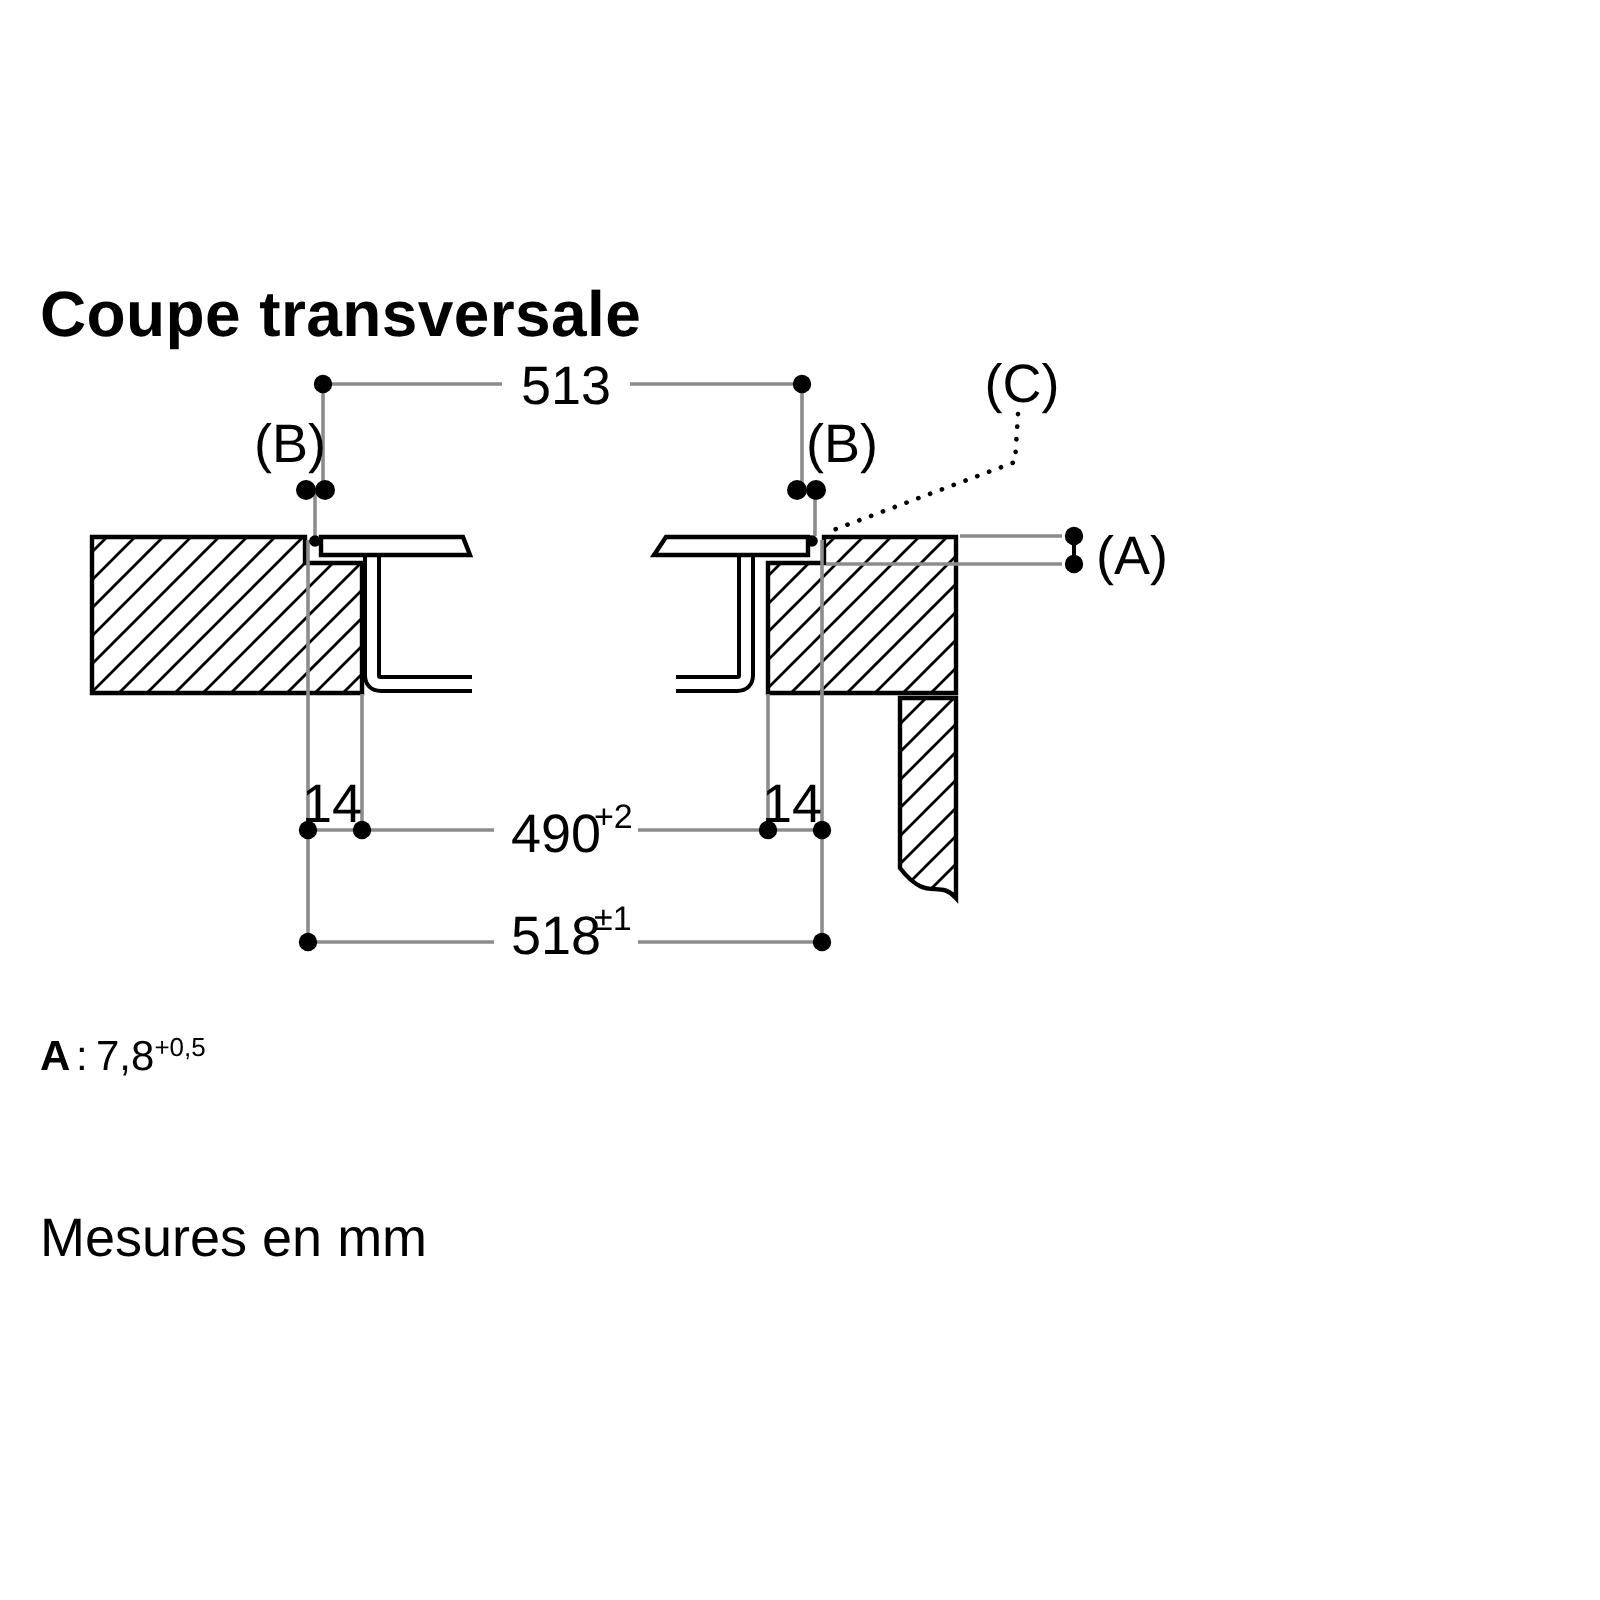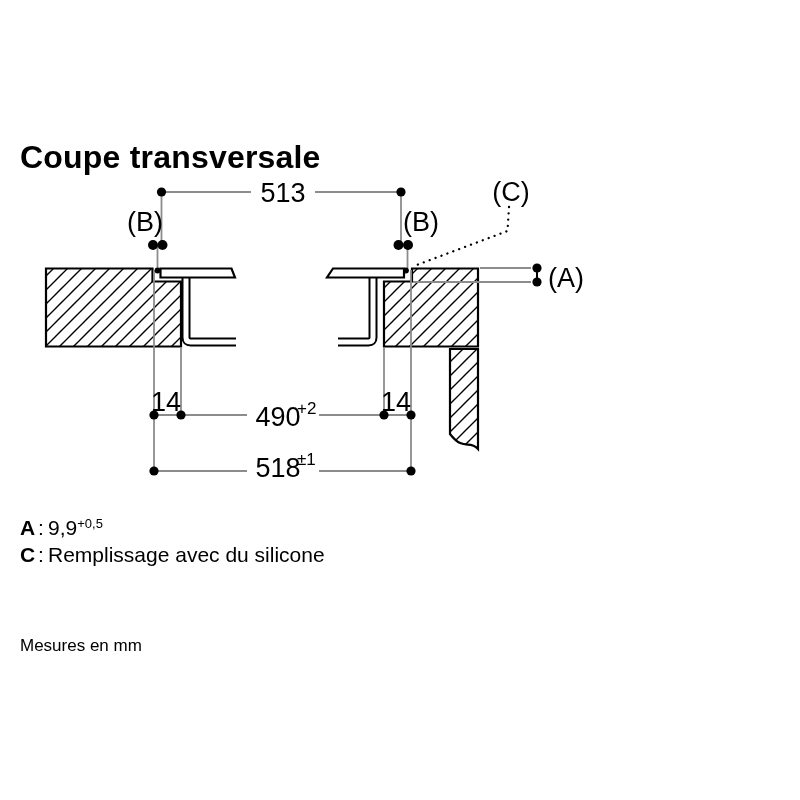--- a/index.html
+++ b/index.html
@@ -8,21 +8,21 @@
   .abs{position:absolute;}
   #title{left:20px;top:140px;font-size:32px;font-weight:bold;line-height:1.1;letter-spacing:0.2px;}
   #drawing{left:0;top:0;width:800px;height:800px;}
   svg text{font-family:"Liberation Sans", sans-serif;fill:#000;}
   .dimtxt{font-size:27px;}
   .suptxt{font-size:17px;}
   #legend{left:20px;top:512px;font-size:21px;line-height:22px;}
   .lrow .k{display:inline-block;width:18px;font-weight:bold;}
   .lrow .c{display:inline-block;width:10px;}
   .lrow sup{font-size:13px;position:relative;top:1px;}
-  #footer{left:20px;top:604px;font-size:17px;margin-top:32px;}
+  #footer{left:20px;top:604px;font-size:27px;}
 </style>
 </head>
 <body>
 
 <div id="title" class="abs">Coupe transversale</div>
 
 <svg id="drawing" class="abs" viewBox="0 0 800 800" xmlns="http://www.w3.org/2000/svg">
   <defs>
     <pattern id="hatch" width="14" height="14" patternUnits="userSpaceOnUse">
       <path d="M-3.5,3.5 L3.5,-3.5 M-3.5,17.5 L17.5,-3.5 M10.5,17.5 L17.5,10.5" stroke="#000" stroke-width="1.4" fill="none"></path>
@@ -104,20 +104,17 @@
   <text class="dimtxt" text-anchor="middle" x="396" y="411">14</text>
 
   <text class="dimtxt" text-anchor="middle" x="145" y="231">(B)</text>
   <text class="dimtxt" text-anchor="middle" x="421" y="231">(B)</text>
   <text class="dimtxt" text-anchor="middle" x="511" y="201">(C)</text>
   <text class="dimtxt" text-anchor="middle" x="566" y="287">(A)</text>
 </svg>
 
 <div id="legend" class="abs">
   <div class="lrow">
-    <span class="k">A</span><span class="c">:</span><span class="v">9,9</span><sup>+0,5</sup>
-  </div>
-  <div class="lrow">
-    <span class="k">C</span><span class="c">:</span><span class="v">Remplissage avec du silicone</span><sup></sup>
+    <span class="k">A</span><span class="c">:</span><span class="v">7,8</span><sup>+0,5</sup>
   </div>
 </div>
 
 <div id="footer" class="abs">Mesures en mm</div>
 
 </body></html>

